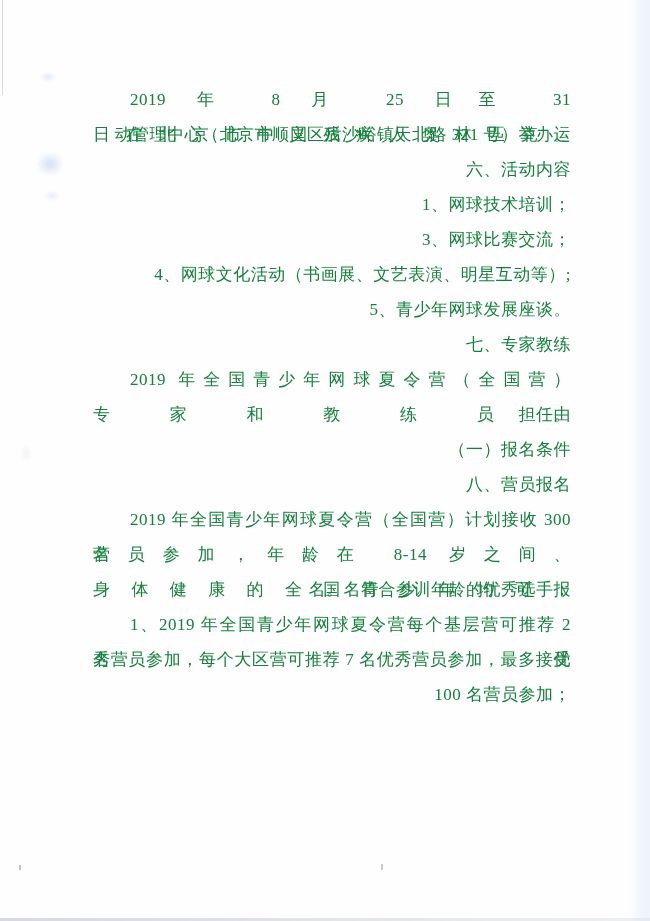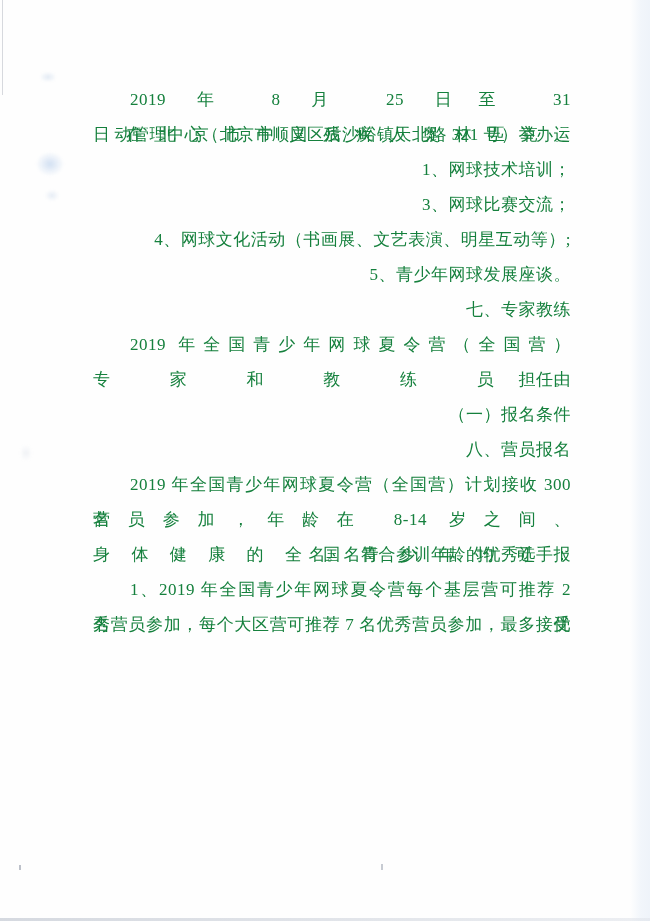--- a/index.html
+++ b/index.html
@@ -117,20 +117,23 @@
   <div class="edge-right-tint"></div>
   <div class="edge-bottom-line"></div>
 
   <div class="content">
 
     <div class="para">
       <div class="line indent just">2019 年 8 月 25 日至 31 日在北京市中国残疾人奥林匹克运</div>
       <div class="line">动管理中心（北京市顺义区后沙峪镇天北路 321 号）举办。</div>
     </div>
 
+    <div class="para">
+      <div class="line indent">六、活动内容</div>
+    </div>
 
     <div class="para">
       <div class="line indent">1、网球技术培训；</div>
     </div>
     <div class="para">
       <div class="line indent">3、网球比赛交流；</div>
     </div>
     <div class="para">
       <div class="line indent">4、网球文化活动（书画展、文艺表演、明星互动等）;</div>
     </div>
@@ -157,17 +160,18 @@
 
     <div class="para">
       <div class="line indent just">2019 年全国青少年网球夏令营（全国营）计划接收 300 名</div>
       <div class="line just">营员参加，年龄在 8-14 岁之间、身体健康的全国青少年均可报</div>
       <div class="line">名。名符合参训年龄的优秀选手：</div>
     </div>
 
     <div class="para">
       <div class="line indent just">1、2019 年全国青少年网球夏令营每个基层营可推荐 2 名优</div>
       <div class="line just">秀营员参加，每个大区营可推荐 7 名优秀营员参加，最多接受</div>
+      <div class="line">100 名营员参加；</div>
     </div>
 
 
   </div>
 </div>
 
 </body></html>

